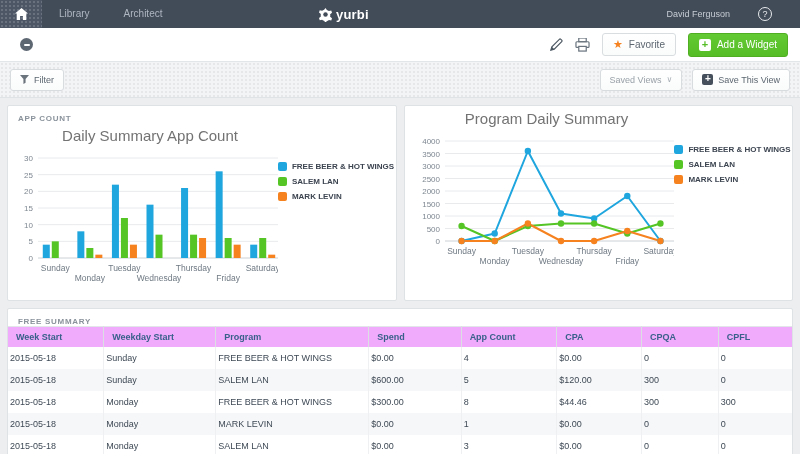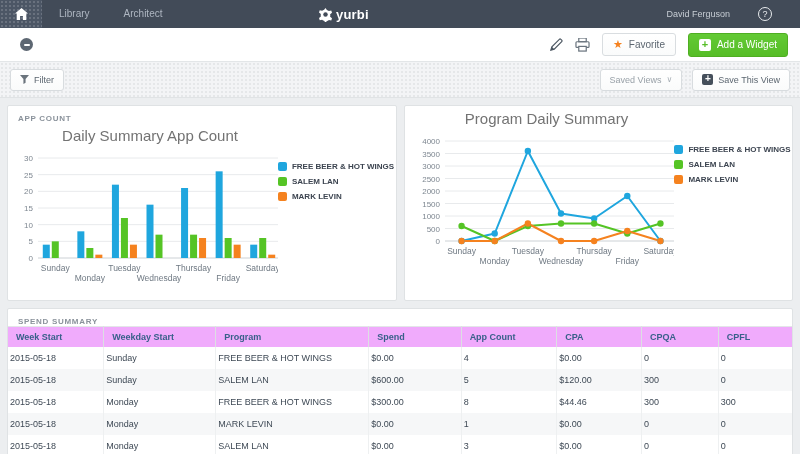--- a/index.html
+++ b/index.html
@@ -282,21 +282,21 @@
               <span class="swatch" style="background: rgb(245, 130, 31);"></span>
               <span class="legend-label">MARK LEVIN</span>
             </div>
           </div>
       </div>
     </div>
 
   </div>
 
   <div class="panel table-panel">
-    <div class="panel-label">SPEND SUMMARY</div>
+    <div class="panel-label">FREE SUMMARY</div>
     <table>
       <colgroup>
           <col style="width: 12.2%;">
           <col style="width: 14.3%;">
           <col style="width: 19.5%;">
           <col style="width: 11.8%;">
           <col style="width: 12.2%;">
           <col style="width: 10.8%;">
           <col style="width: 9.8%;">
           <col style="width: 9.4%;">

